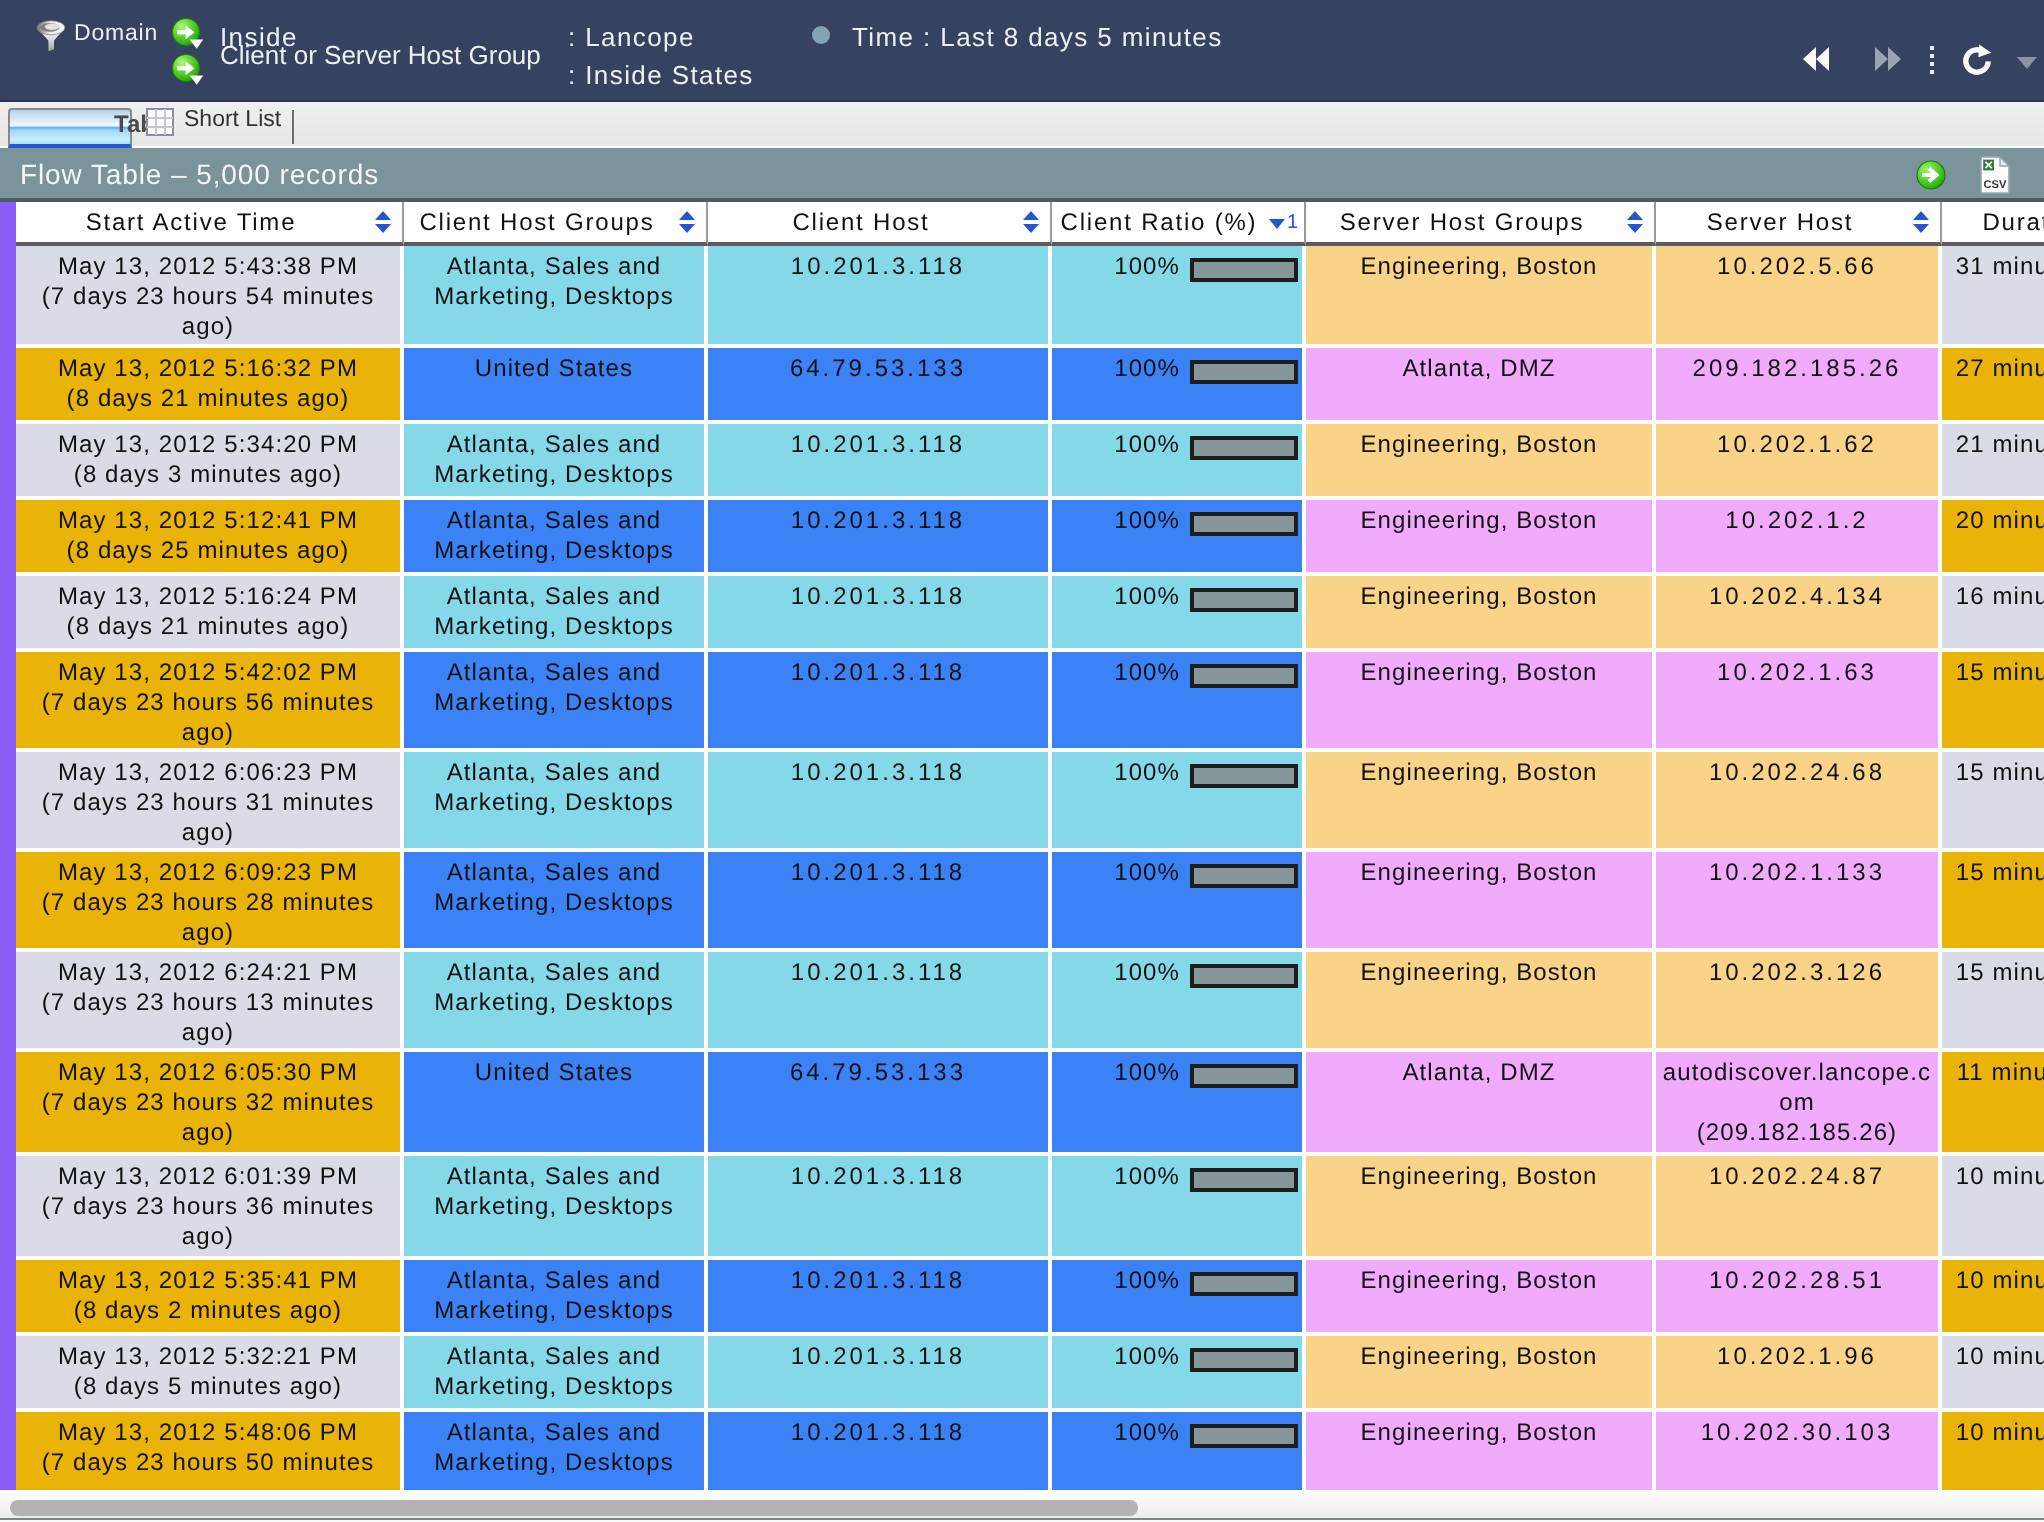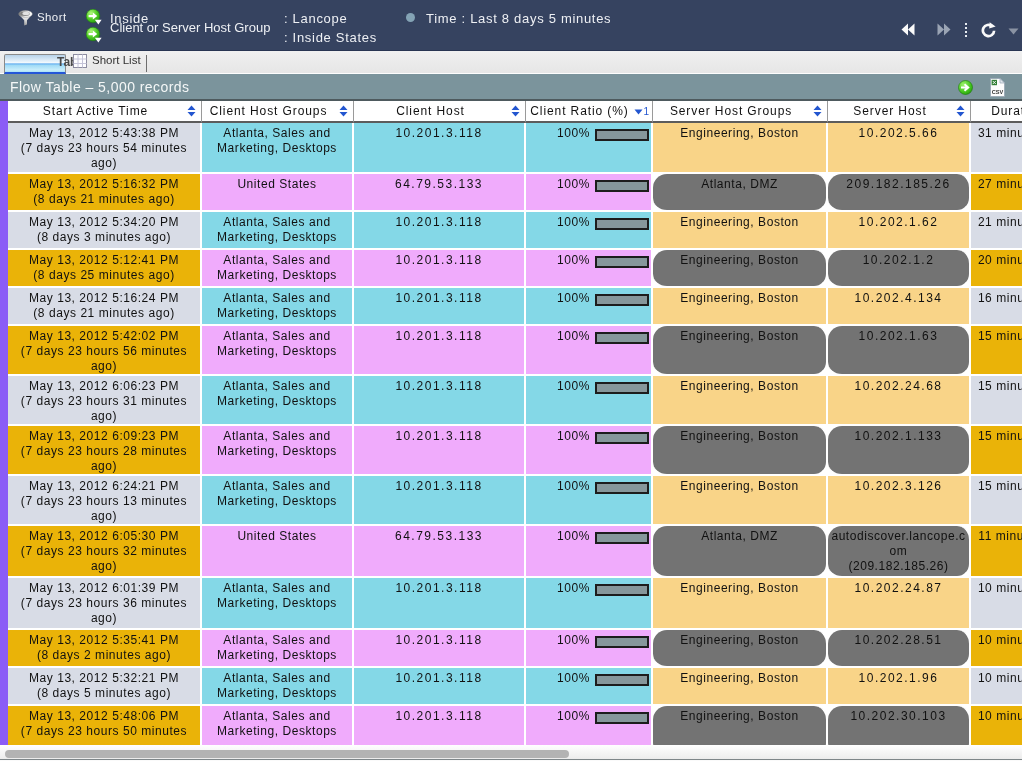--- a/index.html
+++ b/index.html
@@ -36,23 +36,23 @@
 td, th { overflow:hidden; }
 th { height:22px; background:#fff; font-size:12px; letter-spacing:0.9px; font-weight:normal; color:#111;
   border-right:1px solid #9a9a9a; border-bottom:2px solid #5c5c5c; position:relative;
   text-align:center; vertical-align:middle; padding-right:18px; }
 th .arr { position:absolute; right:5px; top:50%; margin-top:-6px; }
 td { font-size:12px; letter-spacing:0.55px; line-height:15px; color:#111; text-align:center; vertical-align:top;
   padding-top:3px; border-right:2px solid #fff; border-bottom:2px solid #fff; }
 tr.odd  td.c1 { background:#d8dce6; }
 tr.even td.c1 { background:#eab308; }
 tr.odd  td.c2 { background:#84d8e7; }
-tr.even td.c2 { background:#f0abfc; }
+tr.even td.c2 { background:#3b82f6; }
 tr.odd  td.c5 { background:#f9d488; }
-tr.even td.c5 { background:#737373;border-radius:14px; }
+tr.even td.c5 { background:#f0abfc; }
 td.c7 { text-align:center; }
 td.ip { letter-spacing:1.5px; }
 .ratio { display:flex; justify-content:flex-end; align-items:flex-end; padding-right:2px; }
 .bar { width:54px; height:12px; background:#86979b; border:2px solid #1d1d1d; margin-left:5px; }
 
 
 #hscroll { position:absolute; left:0; top:745px; width:1022px; height:15px;
   background:linear-gradient(#ffffff,#ececec); border-bottom:1px solid #7e8689; }
 #hthumb { position:absolute; left:5px; top:5px; width:564px; height:8px; background:#b3b3b3; border-radius:4.5px; }
 #bstrip { position:absolute; left:0; top:760px; width:1022px; height:1px; background:#fafafa; }
@@ -73,21 +73,21 @@
           <stop offset="0" stop-color="#6f6f6f"></stop>
             <stop offset="0.45" stop-color="#e8e8e8"></stop>
             <stop offset="1" stop-color="#fdfdfd"></stop>
           </linearGradient>
       </defs>
       <path d="M1.4,5 L13.6,5 L9,10.2 L9,14.6 L6.2,15.6 L6.2,10.2 Z" fill="url(#fg)"></path>
       <ellipse cx="7.5" cy="3.9" rx="6.9" ry="3.5" fill="url(#fg2)" stroke="#888" stroke-width="0.4"></ellipse>
       <ellipse cx="7" cy="3.7" rx="4.8" ry="2.2" fill="#777" opacity="0.85"></ellipse>
       <ellipse cx="8" cy="3.4" rx="3.6" ry="1.6" fill="#e2e2e2"></ellipse>
     </svg>
-    <div class="wtxt" style="left:37px;top:11px;font-size:11.5px;letter-spacing:0.4px">Short</div>
+    <div class="wtxt" style="left:37px;top:11px;font-size:11.5px;letter-spacing:0.4px">Domain</div>
 
     <svg style="position:absolute;left:86px;top:9px" width="17" height="17" viewBox="0 0 17 17">
       <defs>
           <radialGradient id="gg" cx="0.35" cy="0.3" r="0.8">
         <stop offset="0" stop-color="#b2f77f"></stop>
             <stop offset="0.55" stop-color="#4ecb22"></stop>
             <stop offset="1" stop-color="#23960e"></stop>
           </radialGradient>
         </defs>
       <circle cx="7" cy="7" r="6.8" fill="url(#gg)" stroke="#1a8209" stroke-width="0.5"></circle>

